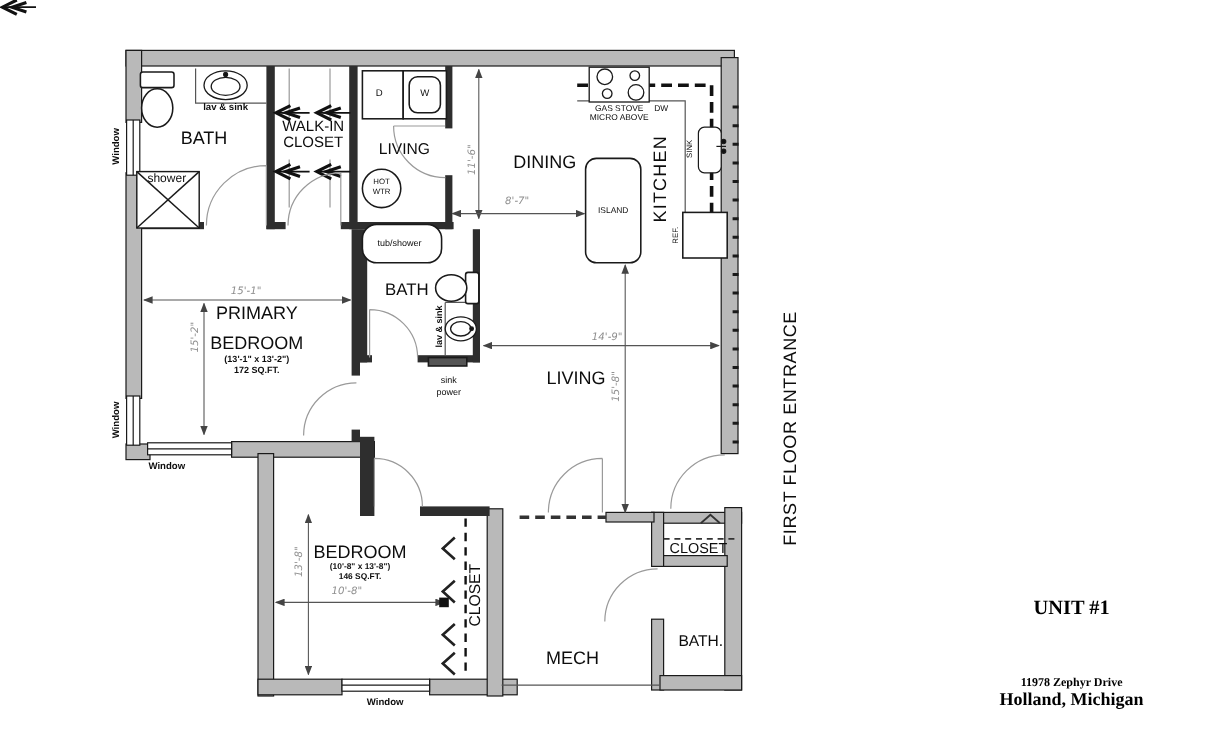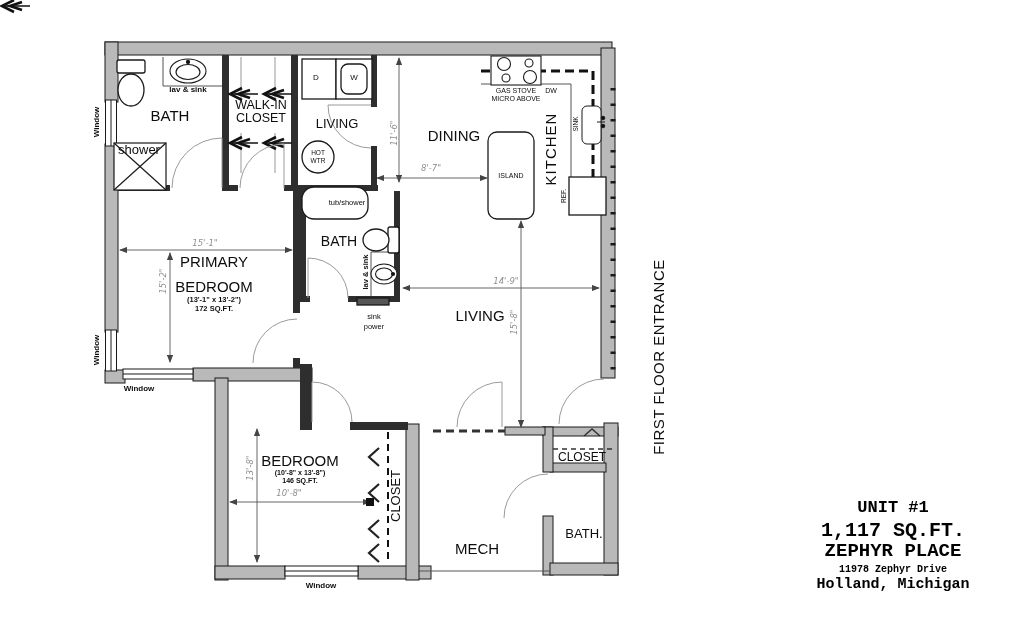--- a/index.html
+++ b/index.html
@@ -7,21 +7,21 @@
          font-family:"Liberation Sans",sans-serif;color:#111;}
   #plan-svg{position:absolute;left:0;top:0;}
   .lbl{position:absolute;transform:translate(-50%,-50%);white-space:nowrap;
        font-family:"Liberation Sans",sans-serif;color:#0d0d0d;line-height:1.05;text-align:center;}
   .lbl.v{transform:translate(-50%,-50%) rotate(-90deg);}
   .dim{position:absolute;transform:translate(-50%,-50%);white-space:nowrap;
        font-family:"DejaVu Sans",sans-serif;font-style:italic;color:#8f8f8f;font-size:8.5px;}
   .dim.v{transform:translate(-50%,-50%) rotate(-90deg);}
   .b{font-weight:700;}
   .tb{position:absolute;transform:translate(-50%,-50%);white-space:nowrap;text-align:center;
-      font-family:Liberation Mono, monospace;color:#000;}
+      font-family:Liberation Serif, serif;color:#000;}
 </style>
 </head>
 <body>
 
 <div id="stage">
 
   <svg id="plan-svg" width="1024" height="622" viewBox="0 0 1024 622">
     <defs>
       <marker id="arr" markerWidth="9" markerHeight="7" refX="8" refY="3.5" orient="auto-start-reverse">
         <path d="M0,0 L9,3.5 L0,7 z" fill="#444"></path>
@@ -220,26 +220,26 @@
   <div class="lbl b" style="left:214px;top:309px;font-size:7.5px">172 SQ.FT.</div>
   <div class="lbl" style="left:300px;top:461px;font-size:15px">BEDROOM</div>
   <div class="lbl b" style="left:300px;top:473px;font-size:7px">(10'-8" x 13'-8")</div>
   <div class="lbl b" style="left:300px;top:481px;font-size:7px">146 SQ.FT.</div>
   <div class="lbl v" style="left:396px;top:496px;font-size:13px">CLOSET</div>
   <div class="lbl" style="left:582px;top:457px;font-size:12px">CLOSET</div>
   <div class="lbl" style="left:477px;top:549px;font-size:15px">MECH</div>
   <div class="lbl" style="left:584px;top:534px;font-size:13px">BATH.</div>
 
   <div class="lbl b" style="left:188px;top:90px;font-size:8px">lav &amp; sink</div>
-  <div class="lbl" style="left:139px;top:150px;font-size:13px">shower</div>
+  <div class="lbl" style="left:139px;top:150px;font-size:10px">shower</div>
   <div class="lbl" style="left:316px;top:78px;font-size:8px">D</div>
   <div class="lbl" style="left:354px;top:78px;font-size:8px">W</div>
   <div class="lbl" style="left:318px;top:153px;font-size:6.5px">HOT</div>
   <div class="lbl" style="left:318px;top:161px;font-size:6.5px">WTR</div>
-  <div class="lbl" style="left:347px;top:203px;font-size:7.5px">tub/shower</div>
+  <div class="lbl" style="left:333px;top:203px;font-size:7.5px">tub/shower</div>
   <div class="lbl v b" style="left:366px;top:272px;font-size:7.5px">lav &amp; sink</div>
   <div class="lbl" style="left:374px;top:327px;font-size:7.5px">power</div>
   <div class="lbl" style="left:374px;top:317px;font-size:7.5px">sink</div>
   <div class="lbl" style="left:516px;top:91px;font-size:7px">GAS STOVE</div>
   <div class="lbl" style="left:516px;top:99px;font-size:7px">MICRO ABOVE</div>
   <div class="lbl" style="left:551px;top:91px;font-size:7px">DW</div>
   <div class="lbl v" style="left:576px;top:124px;font-size:6.5px">SINK</div>
   <div class="lbl" style="left:511px;top:176px;font-size:7px">ISLAND</div>
   <div class="lbl v" style="left:564px;top:196px;font-size:6.5px">REF.</div>
 
@@ -253,18 +253,16 @@
   <div class="dim v" style="left:250px;top:468px">13'-8"</div>
 
   <div class="lbl v b" style="left:97px;top:122px;font-size:8px">Window</div>
   <div class="lbl v b" style="left:97px;top:350px;font-size:8px">Window</div>
   <div class="lbl b" style="left:139px;top:389px;font-size:8px">Window</div>
   <div class="lbl b" style="left:321px;top:586px;font-size:8px">Window</div>
 
   <div class="lbl v" style="left:659px;top:357px;font-size:15px;letter-spacing:.5px">FIRST FLOOR ENTRANCE</div>
 
   <div class="tb b" style="left:893px;top:507px;font-size:17px">UNIT #1</div>
-  <div class="tb b" style="left:893px;top:530px;font-size:20px">1,117 SQ.FT.</div>
-  <div class="tb" style="left:893px;top:551px;font-size:19px;font-weight:600">ZEPHYR PLACE</div>
   <div class="tb b" style="left:893px;top:569px;font-size:10px">11978 Zephyr Drive</div>
   <div class="tb b" style="left:893px;top:584px;font-size:15px">Holland, Michigan</div>
 
 </div>
 
 </body></html>

